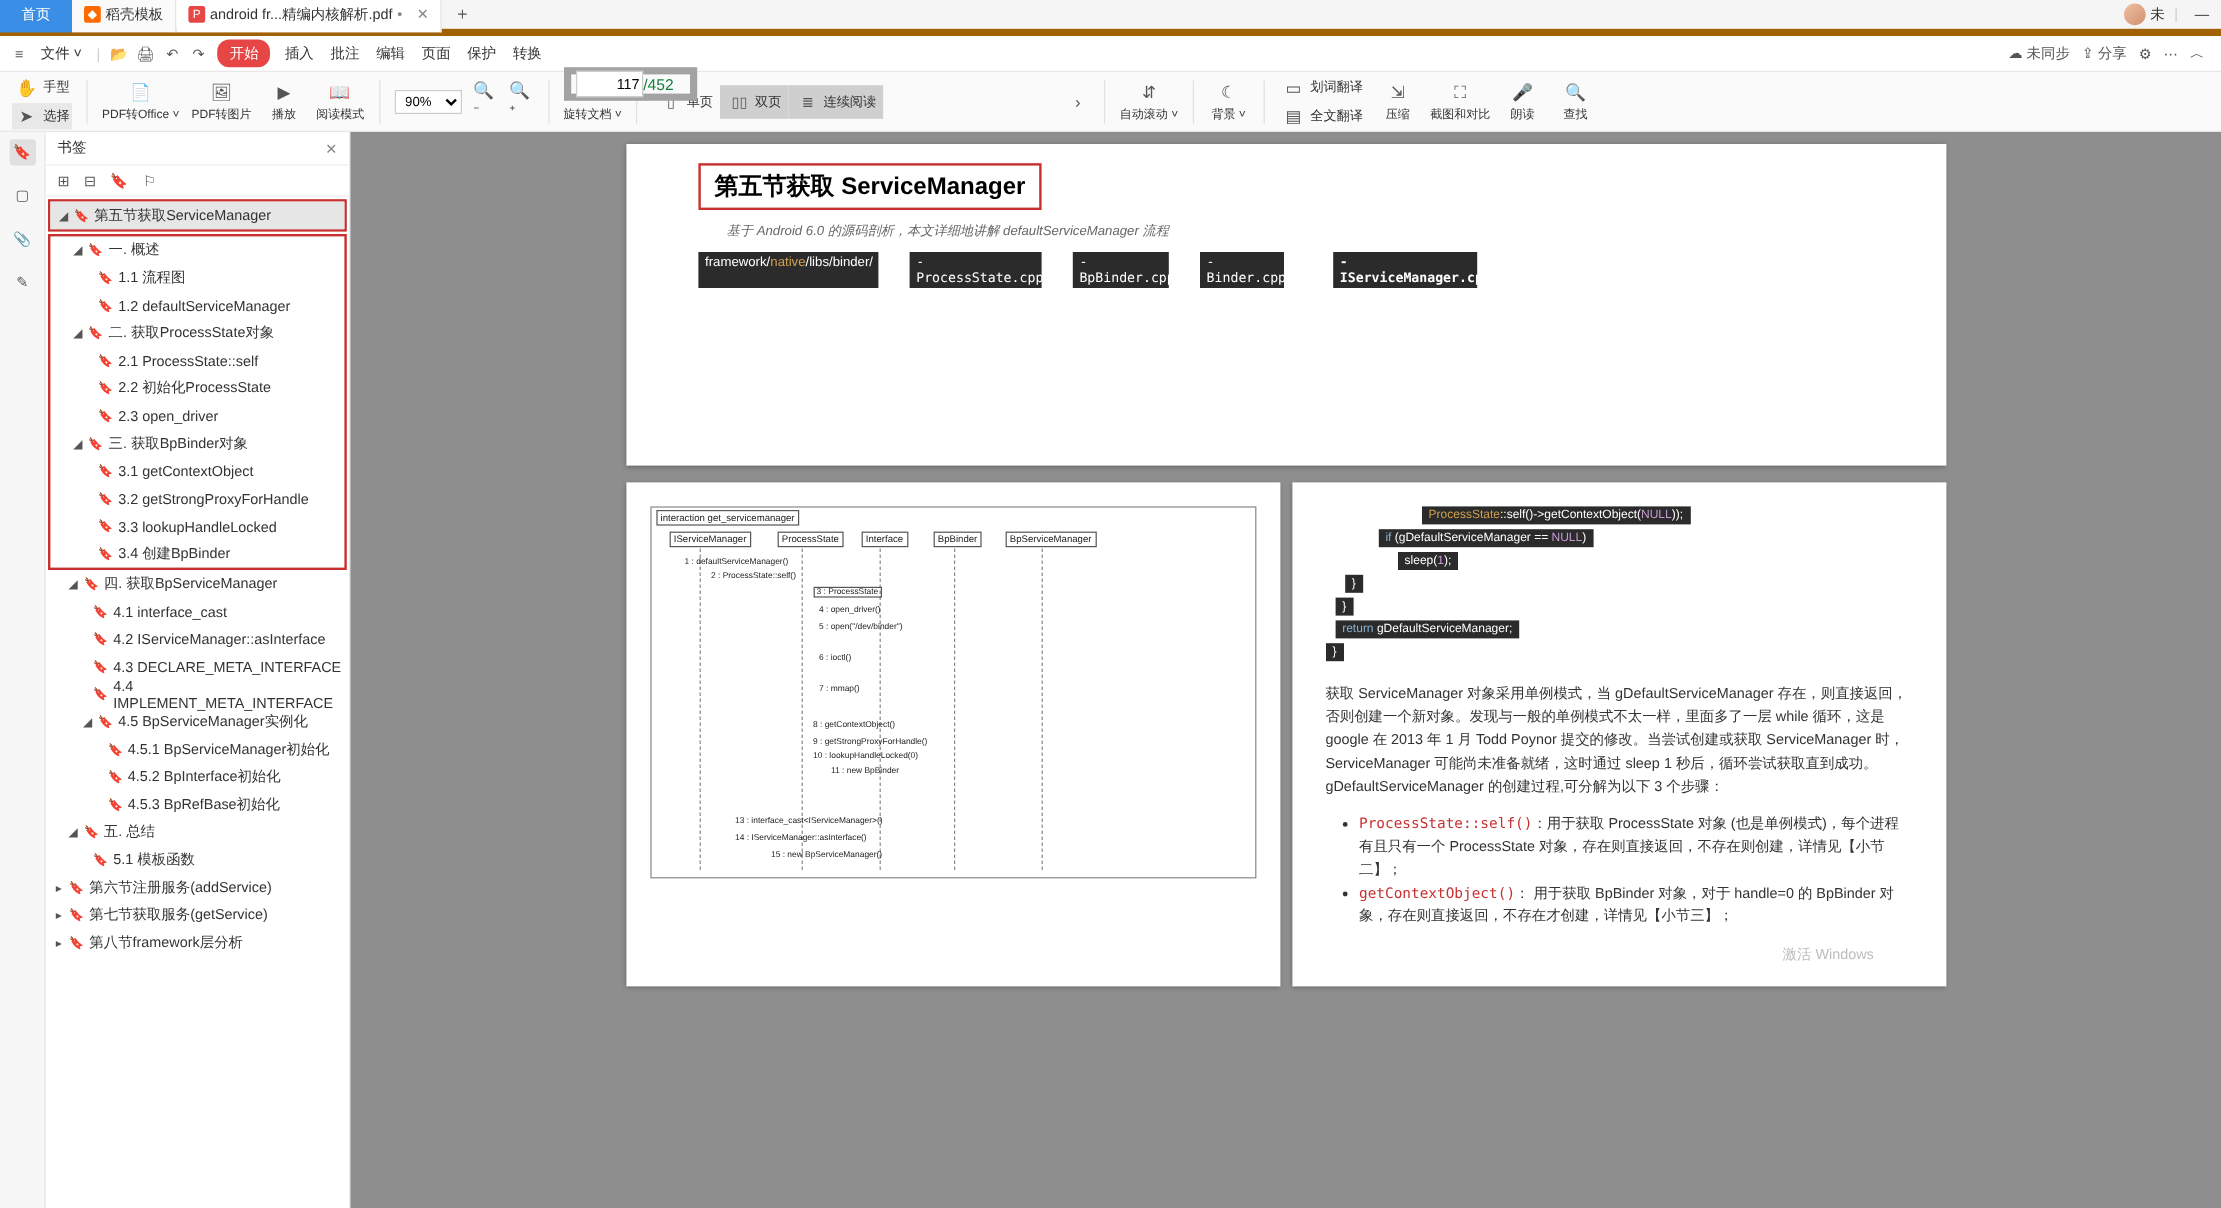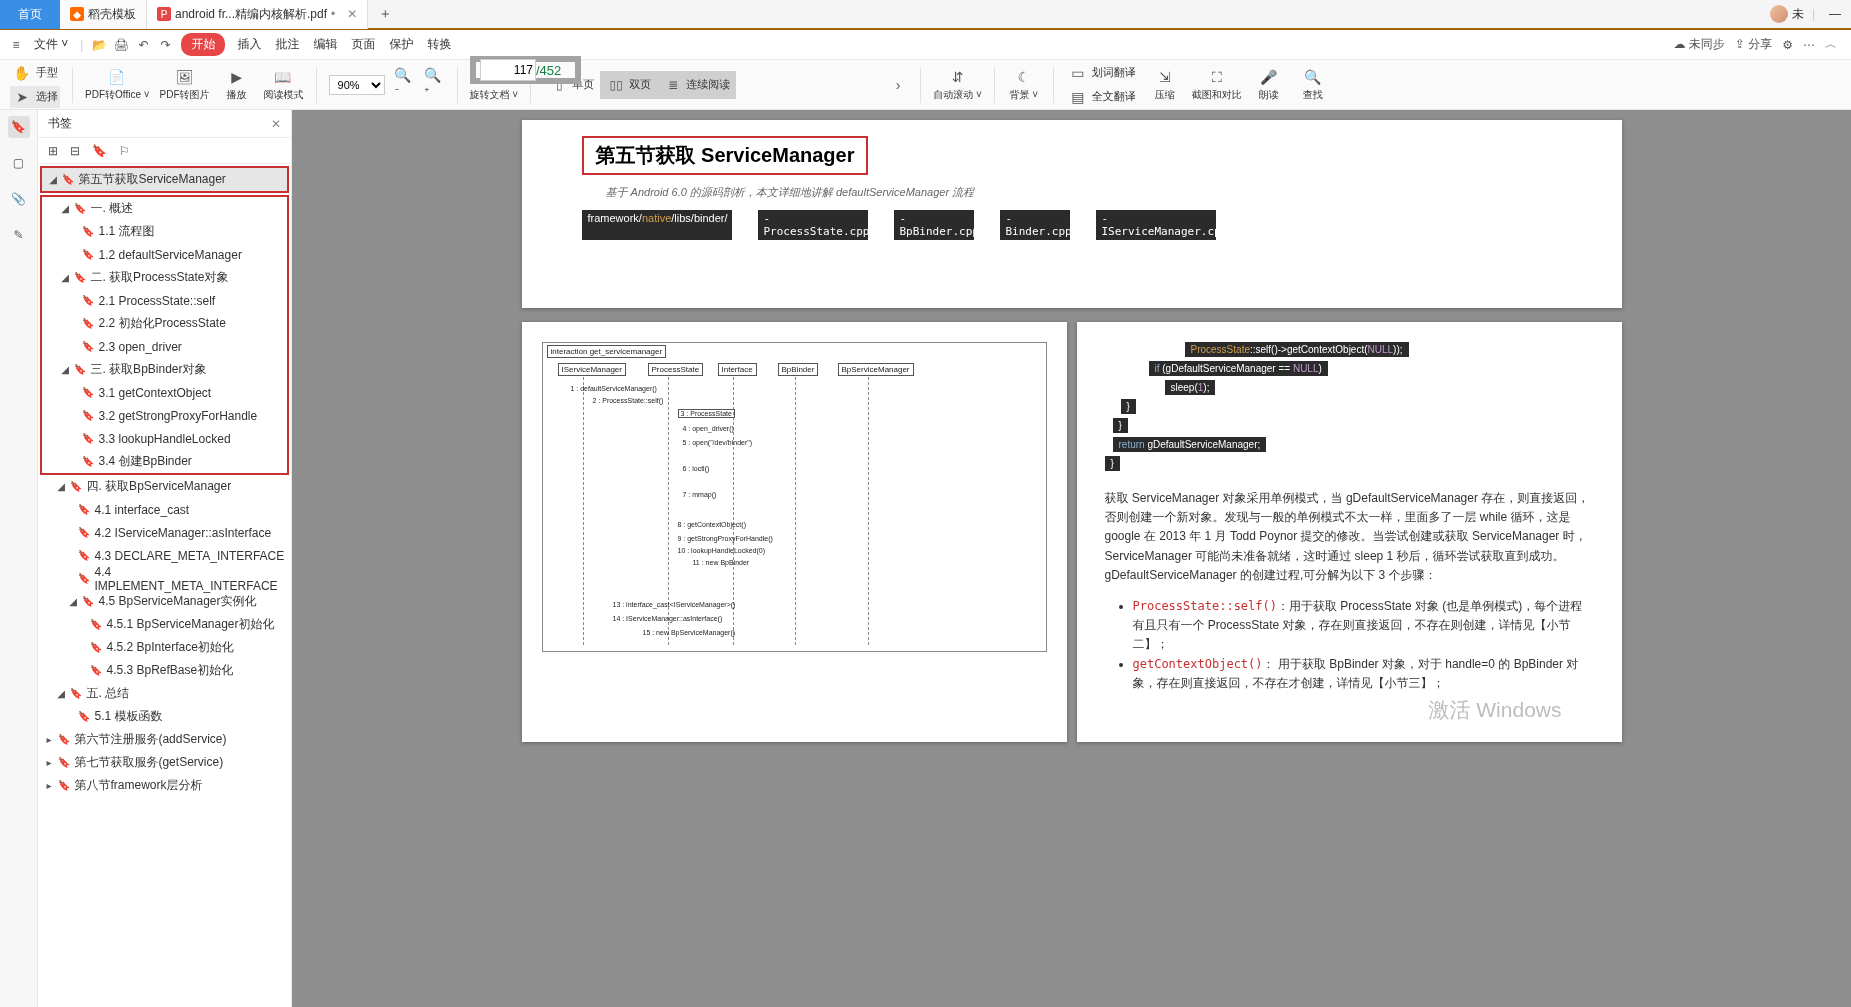--- a/index.html
+++ b/index.html
@@ -1,19 +1,19 @@
 <!DOCTYPE html>
 <html><head>
 <meta charset="utf-8">
 <style>
 * { margin:0; padding:0; box-sizing:border-box; font-family:"Microsoft YaHei",sans-serif; }
 body { font-size:12px; color:#333; background:#fff; overflow:hidden; }
 
 
-.titlebar { height:30px; display:flex; align-items:center; background:#f5f5f5; border-bottom:2px solid #a16207; }
+.titlebar { height:30px; display:flex; align-items:center; background:#f5f5f5; border-bottom:6px solid #a16207; }
 .tab-home { background:#3a8ee6; color:#fff; height:30px; padding:0 18px; display:flex; align-items:center; font-size:12px; }
 .tab-item { height:30px; padding:0 10px; display:flex; align-items:center; gap:4px; border-right:1px solid #e0e0e0; background:#fafafa; cursor:pointer; }
 .tab-item.active { background:#fff; }
 .tab-ico { width:14px; height:14px; display:flex; align-items:center; justify-content:center; font-size:10px; }
 .ico-orange { background:#ff6a00; color:#fff; border-radius:2px; }
 .ico-red { background:#e64646; color:#fff; border-radius:2px; }
 .tab-close { margin-left:8px; color:#888; cursor:pointer; }
 .tab-plus { padding:0 10px; cursor:pointer; color:#555; font-size:14px; }
 .titlebar .right { margin-left:auto; display:flex; align-items:center; gap:4px; padding-right:4px; }
 .avatar { width:18px; height:18px; border-radius:50%; background:linear-gradient(135deg,#f0c0a0,#d09070); }
@@ -60,34 +60,34 @@
 .tree { flex:1; overflow-y:auto; font-size:12px; padding-bottom:10px;}
 .tn { display:flex; align-items:center; gap:4px; height:23px; padding-right:6px; cursor:pointer; color:#333;}
 .tn .arw { width:10px; text-align:center; color:#555; font-size:10px;}
 .tn .bk { font-size:10px; color:#999;}
 .tn.sel { background:#e6e6e6;}
 .highlight-red { border:2px solid #c83030; }
 
 
 .doc { flex:1; overflow:auto; background:#8e8e8e; position:relative; padding:10px 10px;}
 .page { background:#fff; margin:0 auto 14px auto; width:1100px; box-shadow:0 1px 4px rgba(0,0,0,.3);}
-.p117 { height:188px; padding:16px 60px; position:relative;}
+.p117 { height:268px; padding:16px 60px; position:relative;}
 .pages-twoup { display:flex; gap:10px; justify-content:center; }
 .pages-twoup .page{ margin:0; width:545px;}
 .h1box { border:2px solid #c83030; display:inline-block; padding:4px 12px;}
 .h1 { font-size:20px; font-weight:700; color:#000;}
 .sub { font-size:11px; color:#666; font-style:italic; margin-top:10px; margin-left:24px;}
 .codeframe { margin-top:10px; display:flex; gap:16px; margin-left:0;}
 .darkline { background:#2b2b2b; color:#fff; font-family:Consolas,monospace; font-size:11px; padding:2px 6px;}
 .darkline .p1{color:#d0a050;}
 .seq { border:1px solid #888; flex:0 0 380px; height:310px; position:relative; font-size:8px; color:#222; background:#fff;}
 .seq .half{ border:1px solid #555; padding:1px 3px; position:absolute; font-size:8px;}
 .para { margin-top:14px; line-height:1.6; font-size:12px;}
 .red { color:#c83030; font-family:Consolas,monospace;}
-.watermark { position:absolute; right:60px; bottom:18px; color:#bdbdbd; font-size:21px;}
+.watermark { position:absolute; right:60px; bottom:18px; color:#bdbdbd; font-size:12px;}
 .codeR { font-family:Consolas,monospace; font-size:10px; }
 .codeR .ln { background:#2b2b2b; color:#fff; padding:2px 6px; margin-bottom:4px; display:inline-block;}
 .codeR .hl1{color:#d0a050;}
 .codeR .hl2{color:#8ab0d0;}
 .codeR .hl3{color:#c59ad0;}
 </style>
 </head>
 <body>
 
 <div class="titlebar">
@@ -381,21 +381,21 @@
 
   <div class="doc">
     <div class="page p117">
       <span class="h1box"><span class="h1">第五节获取 ServiceManager</span></span>
       <div class="sub">基于 Android 6.0 的源码剖析，本文详细地讲解 defaultServiceManager 流程</div>
       <div class="codeframe">
         <div class="darkline" style="width:150px;"><span>framework/</span><span class="p1">native</span><span>/libs/binder/</span></div>
         <div class="darkline" style="width:110px;margin-left:10px;">- ProcessState.cpp</div>
         <div class="darkline" style="width:80px;margin-left:10px;">- BpBinder.cpp</div>
         <div class="darkline" style="width:70px;margin-left:10px;">- Binder.cpp</div>
-        <div class="darkline" style="width:120px;margin-left:10px;">- IServiceManager.cpp</div>
+        <div class="darkline" style="width:120px;margin-left:25px;font-weight:bold;">- IServiceManager.cpp</div>
       </div>
     </div>
 
     <div class="pages-twoup">
 
       <div class="page" style="height:420px;padding:20px 20px;position:relative;">
         <div class="seq">
           <div style="position:absolute;left:4px;top:2px;font-size:8px;border:1px solid #555;padding:1px 3px;">interaction get_servicemanager</div>
           <div class="half" style="left:15px;top:20px;">IServiceManager</div>
           <div class="half" style="left:105px;top:20px;">ProcessState</div>

